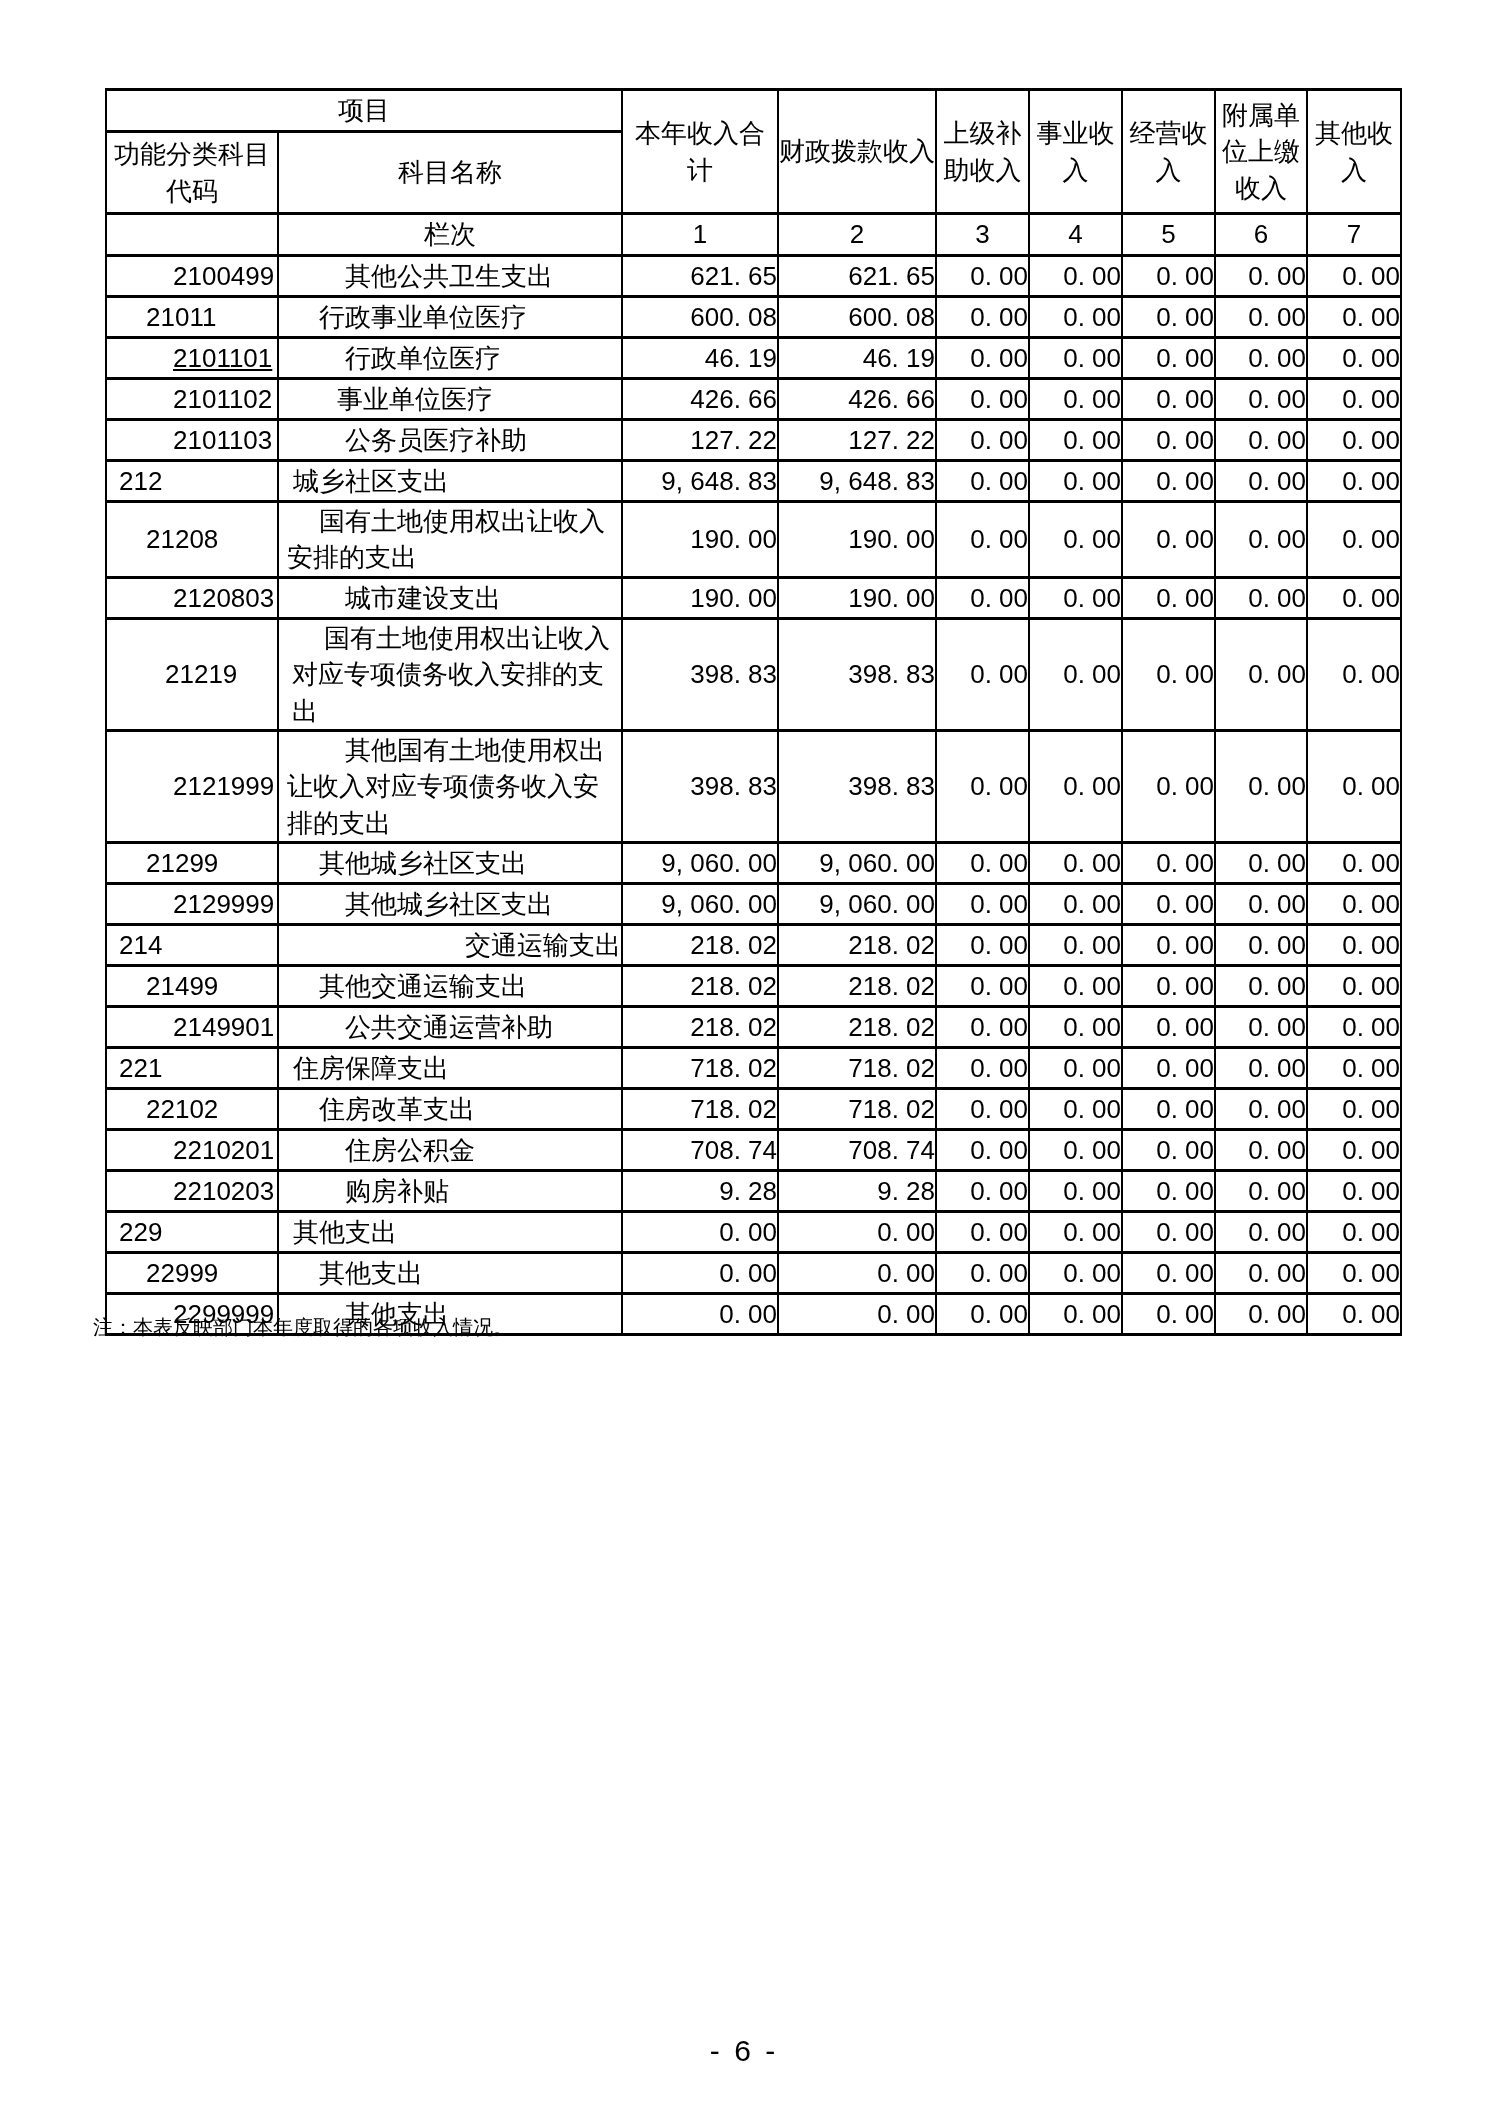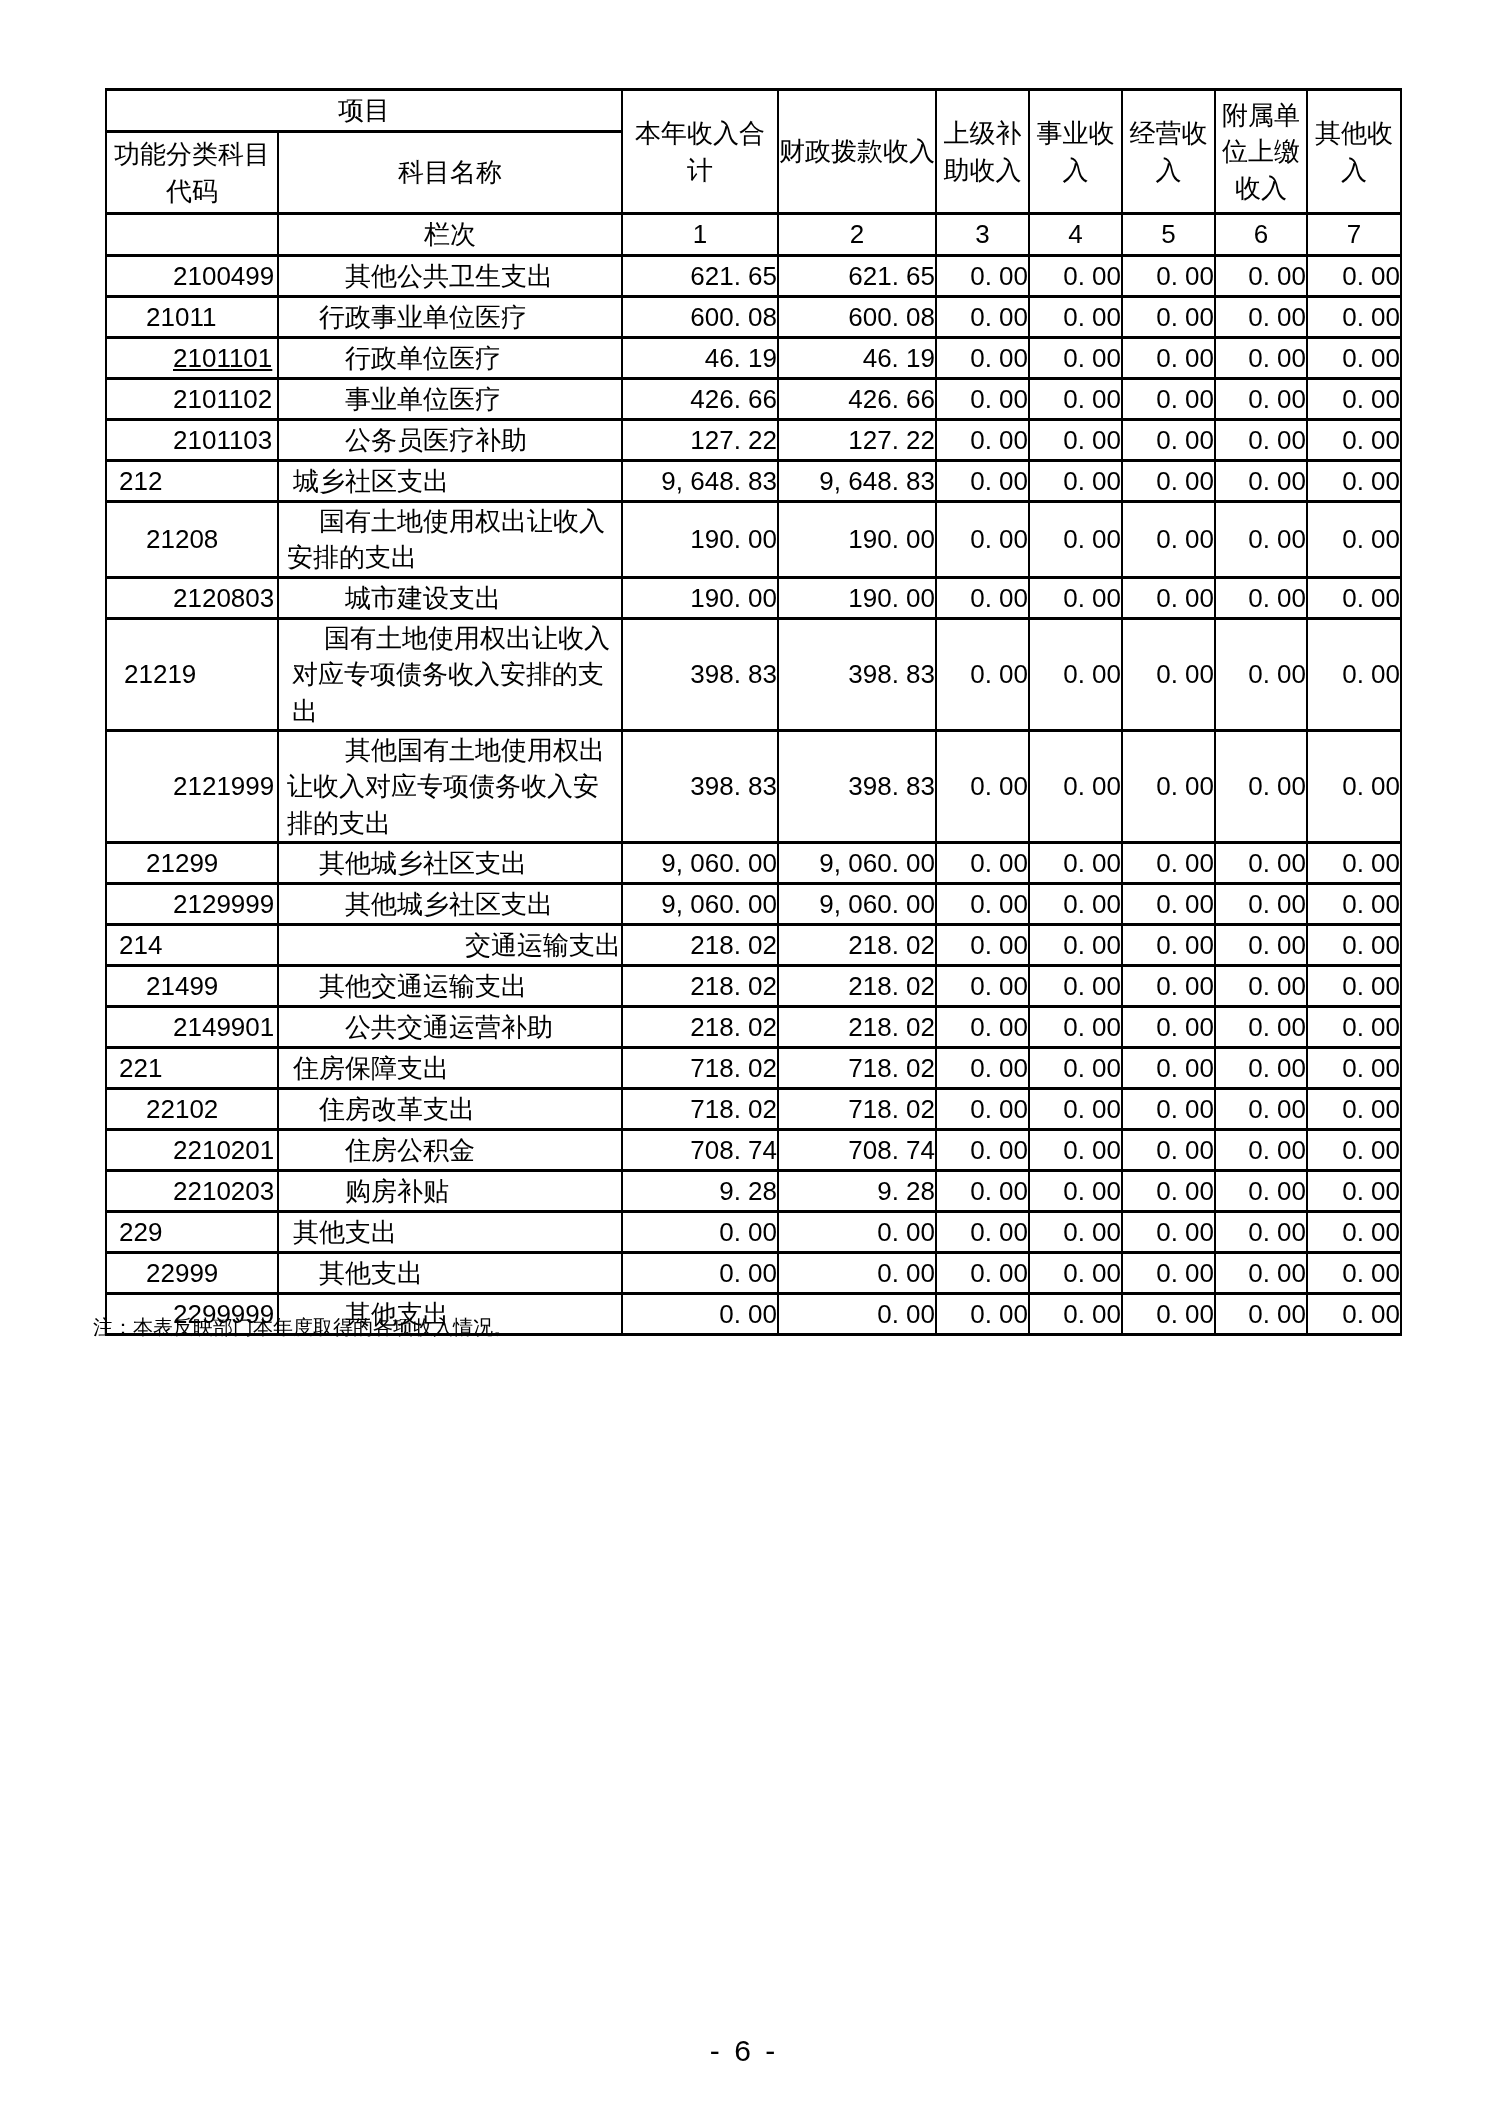--- a/index.html
+++ b/index.html
@@ -122,21 +122,21 @@
           <td class="val">46. 19</td>
           <td class="val">46. 19</td>
           <td class="val">0. 00</td>
           <td class="val">0. 00</td>
           <td class="val">0. 00</td>
           <td class="val">0. 00</td>
           <td class="val">0. 00</td>
         </tr>
         <tr>
           <td class="code" style="padding-left: 66px;">2101102</td>
-          <td class="name" style="padding-left: 8px; text-indent: 58px;">事业单位医疗</td>
+          <td class="name" style="text-indent: 58px;">事业单位医疗</td>
           <td class="val">426. 66</td>
           <td class="val">426. 66</td>
           <td class="val">0. 00</td>
           <td class="val">0. 00</td>
           <td class="val">0. 00</td>
           <td class="val">0. 00</td>
           <td class="val">0. 00</td>
         </tr>
         <tr>
           <td class="code" style="padding-left: 66px;">2101103</td>
@@ -176,21 +176,21 @@
           <td class="name" style="padding-left: 8px; text-indent: 58px;">城市建设支出</td>
           <td class="val">190. 00</td>
           <td class="val">190. 00</td>
           <td class="val">0. 00</td>
           <td class="val">0. 00</td>
           <td class="val">0. 00</td>
           <td class="val">0. 00</td>
           <td class="val">0. 00</td>
         </tr>
         <tr>
-          <td class="code" style="padding-left: 17px;">21219</td>
+          <td class="code" style="padding-left: 58px;">21219</td>
           <td class="name" style="padding-left: 13px; text-indent: 32px; margin-top: 44px;">国有土地使用权出让收入对应专项债务收入安排的支出</td>
           <td class="val">398. 83</td>
           <td class="val">398. 83</td>
           <td class="val">0. 00</td>
           <td class="val">0. 00</td>
           <td class="val">0. 00</td>
           <td class="val">0. 00</td>
           <td class="val">0. 00</td>
         </tr>
         <tr>

